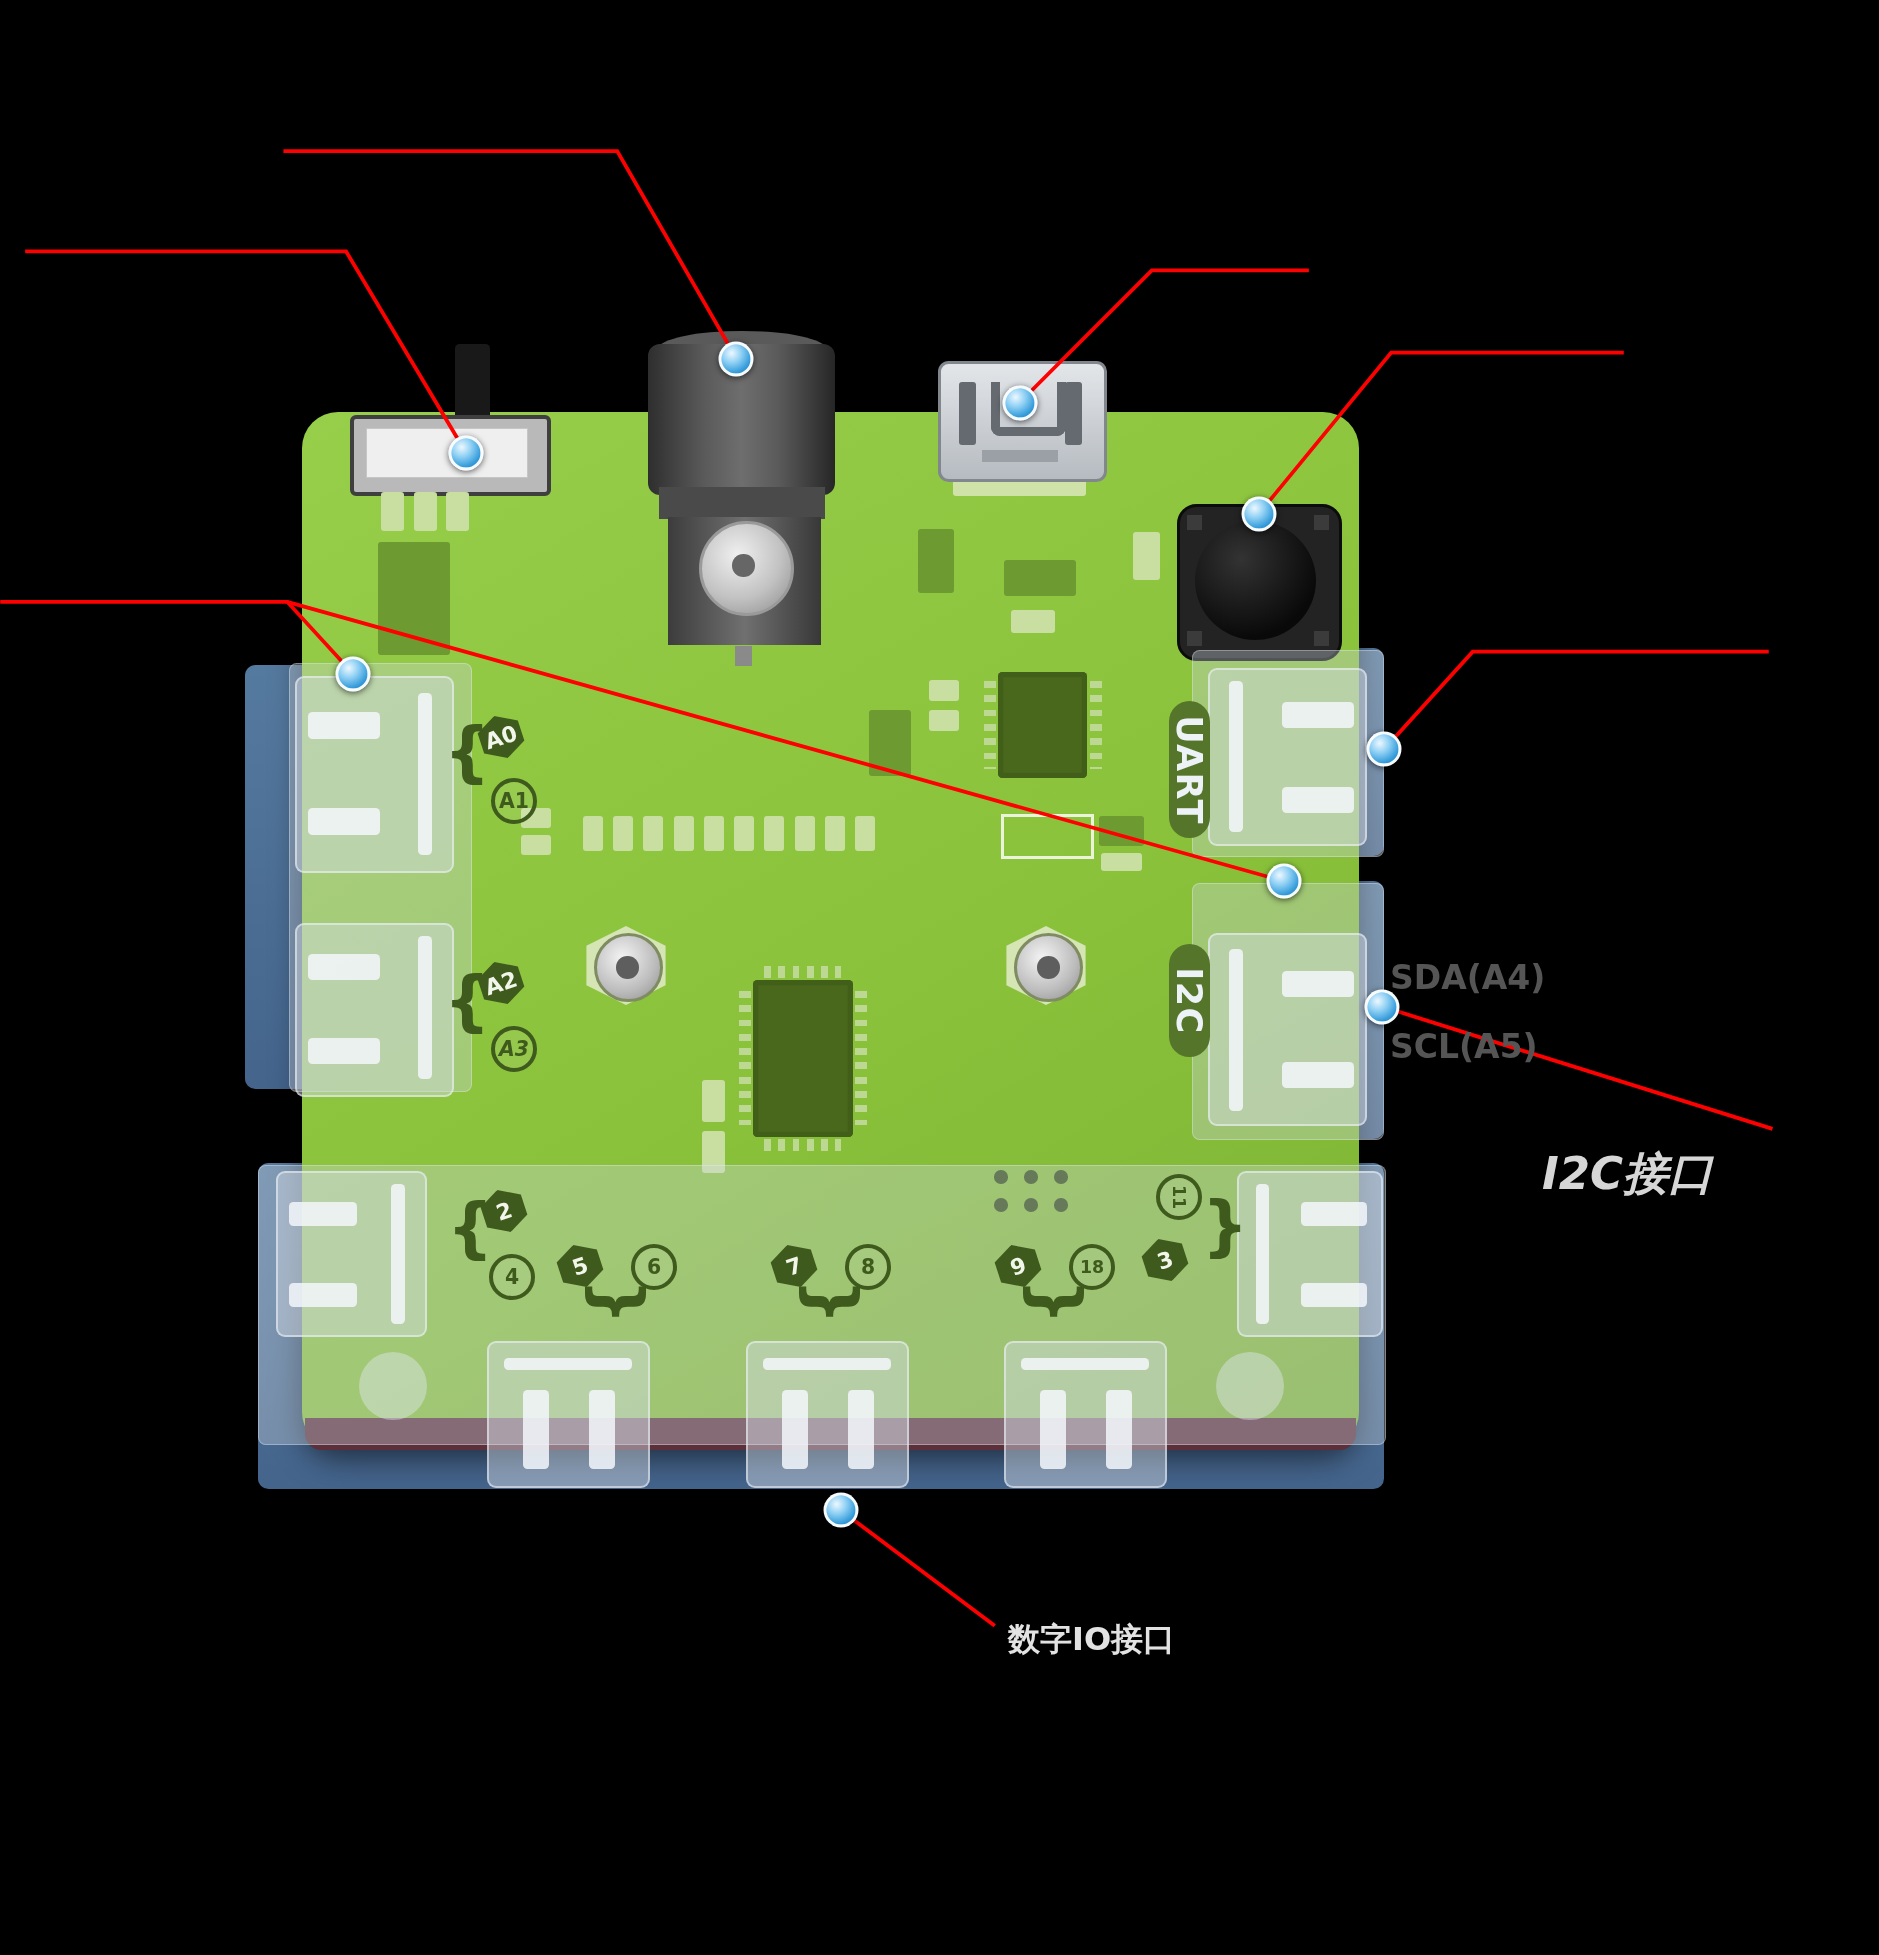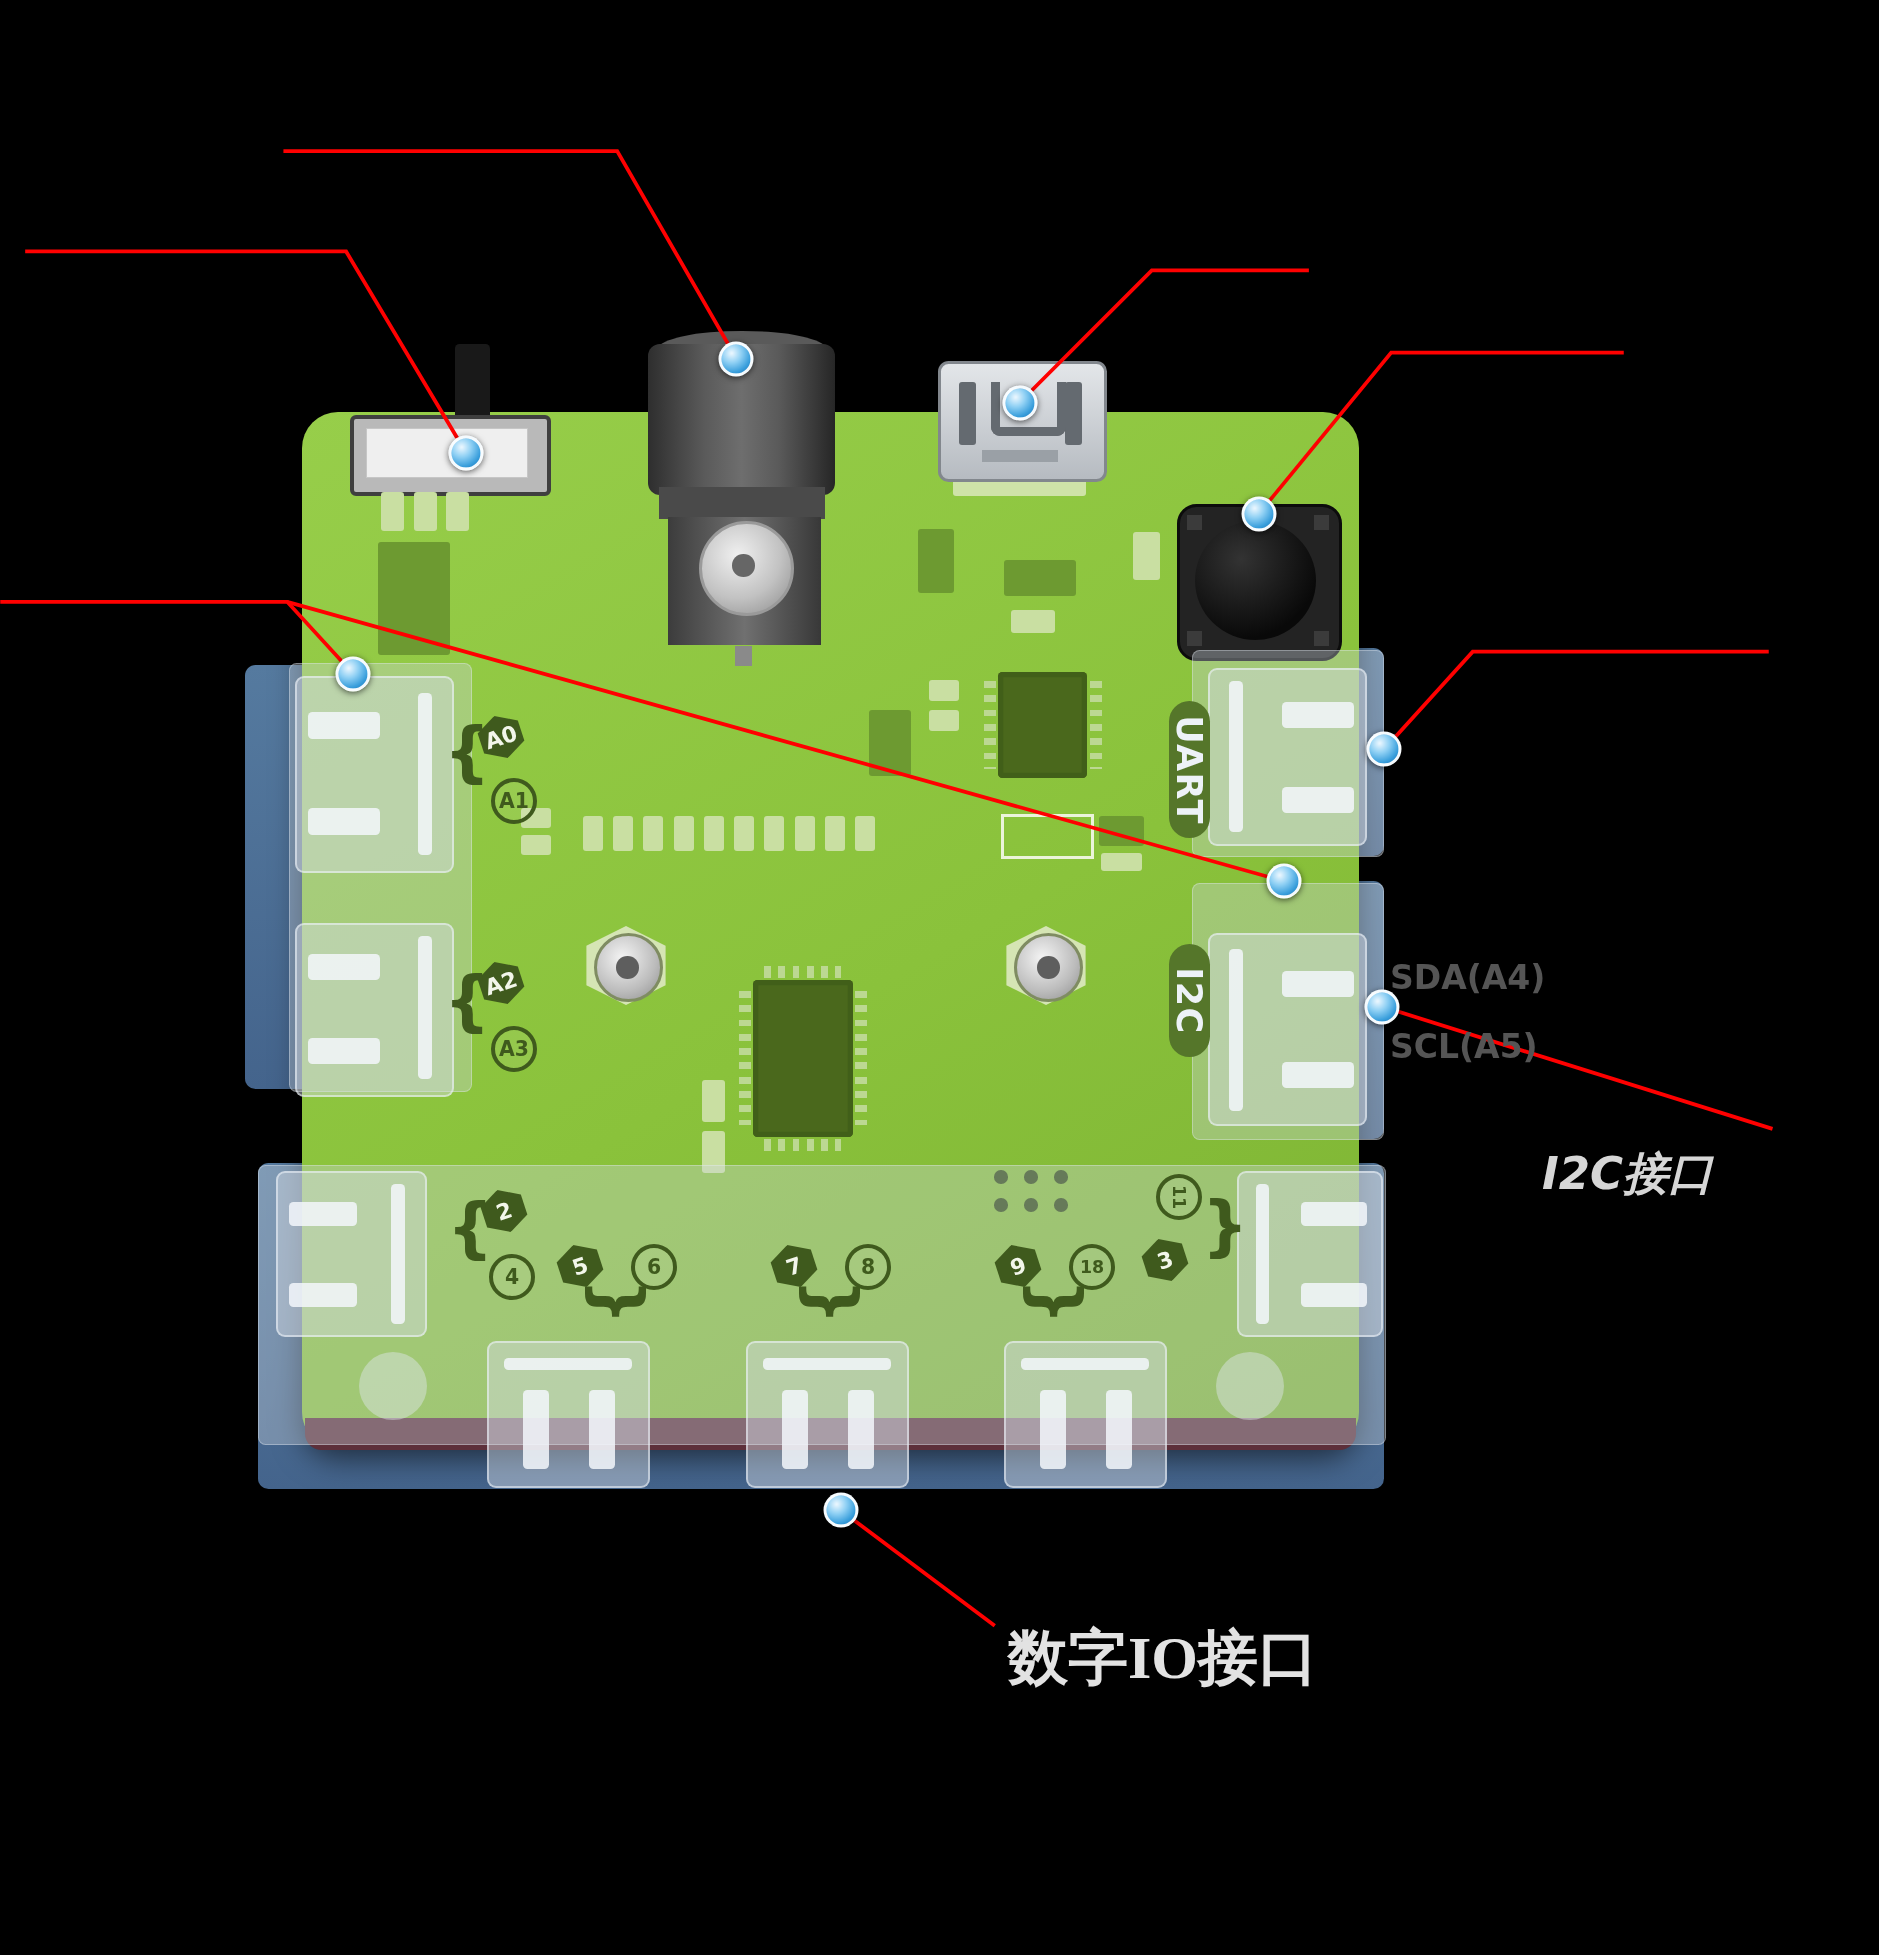--- a/index.html
+++ b/index.html
@@ -194,21 +194,21 @@
   </div>
 
   <div class="pill" style="left:1169px;top:701px;width:41px;height:137px;"></div>
   <div class="vlabel" style="left:1189px;top:770px;">UART</div>
   <div class="pill" style="left:1169px;top:944px;width:41px;height:113px;"></div>
   <div class="vlabel" style="left:1189px;top:1001px;">I2C</div>
 
   <span class="pin-hex" style="left:477px;top:715px;">A0</span>
   <span class="pin-circle" style="left:491px;top:778px;text-align:center;">A1</span>
   <span class="pin-hex" style="left:477px;top:961px;">A2</span>
-  <span class="pin-circle" style="left:491px;top:1026px;">A3</span>
+  <span class="pin-circle" style="left:491px;top:1026px;font-style:italic;">A3</span>
 
   <span class="pin-hex" style="left:480px;top:1189px;">2</span>
   <span class="pin-circle" style="left:489px;top:1254px;">4</span>
   <span class="pin-hex" style="left:556px;top:1244px;">5</span>
   <span class="pin-circle" style="left:631px;top:1244px;">6</span>
   <span class="pin-hex" style="left:770px;top:1244px;">7</span>
   <span class="pin-circle" style="left:845px;top:1244px;">8</span>
   <span class="pin-hex" style="left:994px;top:1244px;">9</span>
   <span class="pin-circle" style="left:1069px;top:1244px;font-size:17.4px;">18</span>
   <span class="pin-hex" style="left:1141px;top:1238px;">3</span>
@@ -242,16 +242,16 @@
   <div class="marker" style="left:1259px;top:514px;"></div>
   <div class="marker" style="left:1384px;top:749px;"></div>
   <div class="marker" style="left:353px;top:674px;"></div>
   <div class="marker" style="left:1284px;top:881px;"></div>
   <div class="marker" style="left:1382px;top:1007px;"></div>
   <div class="marker" style="left:841px;top:1510px;"></div>
 
   <div class="note" style="left:1390px;top:958px;font-size:33px;color:#555;">SDA(A4)</div>
   <div class="note" style="left:1390px;top:1027px;font-size:33px;color:#555;">SCL(A5)</div>
   <div class="note" style="left:1542px;top:1144px;font-size:45px;color:#d6d6d6;font-style:italic;">I2C接口</div>
-  <div class="note" style="left:1008px;top:1618px;font-size:60px;color:#e2e2e2;font-family:Liberation Serif, serif;">数字IO接口</div>
+  <div class="note" style="left:1008px;top:1618px;font-size:32px;color:#e2e2e2;">数字IO接口</div>
 
 </div>
 
 
 </body></html>

